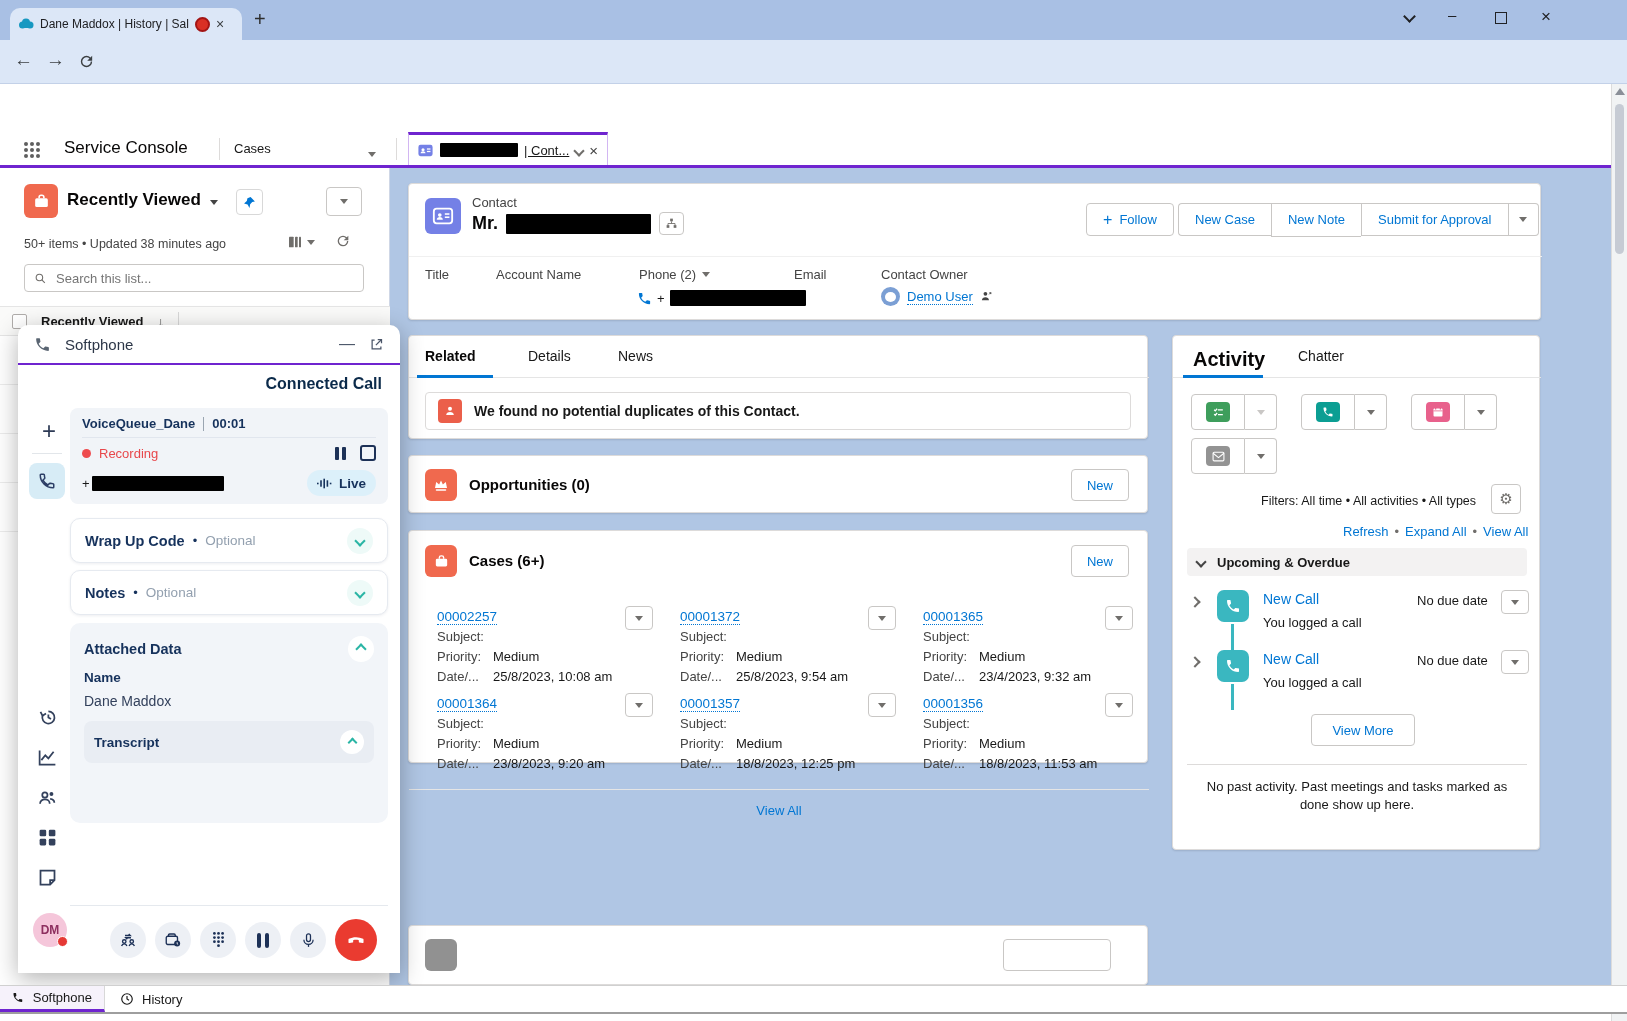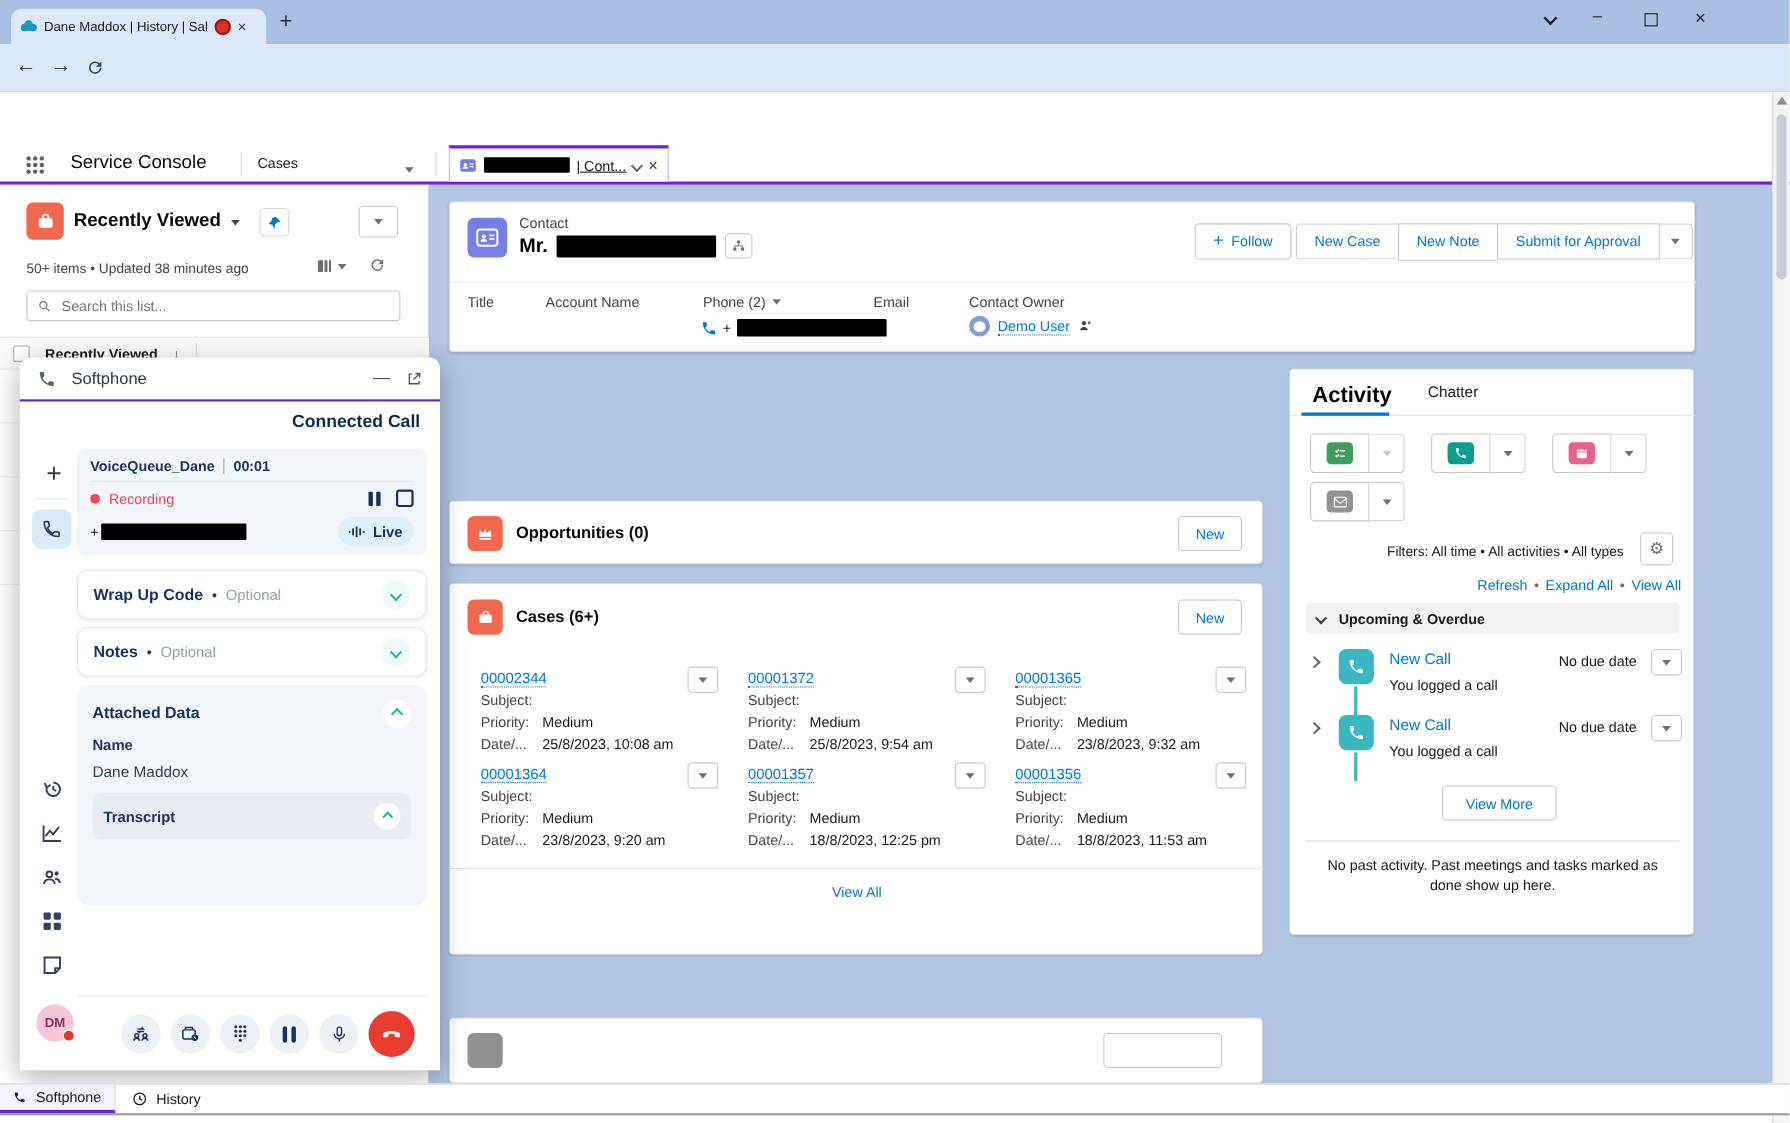--- a/index.html
+++ b/index.html
@@ -283,44 +283,61 @@
         <span class="link dotted">Demo User</span>
         <svg width="13" height="13" viewBox="0 0 24 24" fill="#444">
           <circle cx="10" cy="7" r="3.5"></circle>
             <path d="M3.5 19c0-3.3 2.9-5.5 6.5-5.5s6.5 2.2 6.5 5.5z"></path>
           <path d="M17 8l3-3m0 0v2.6M20 5h-2.6" stroke="#444" stroke-width="1.8" fill="none"></path>
         </svg>
       </span>
     </div>
   </div>
 
+  <div class="card" style="left:408px;top:335px;width:740px;height:104px">
+    <div class="abs" style="left:0;top:0;width:740px;height:42px;border-bottom:1px solid #e5e5e5;box-sizing:border-box">
+      <b class="abs" style="left:16px;top:12px;font-size:14px;color:#080707">Related</b>
+      <span class="abs" style="left:8px;top:39px;width:76px;height:3px;background:#0176d3"></span>
+      <span class="abs" style="left:119px;top:12px;font-size:14px;color:#181818">Details</span>
+      <span class="abs" style="left:209px;top:12px;font-size:14px;color:#181818">News</span>
+    </div>
+    <div class="abs flex" style="left:16px;top:56px;width:706px;height:38px;border:1px solid #dddbda;border-radius:4px;box-sizing:border-box;padding:0 12px;gap:12px">
+      <span class="obj-icon" style="width:24px;height:24px;background:#eb5f4a;border-radius:4px">
+        <svg width="14" height="14" viewBox="0 0 24 24" fill="#fff">
+          <circle cx="12" cy="8" r="3.4"></circle>
+            <path d="M5.5 19c0-3.2 2.9-5.3 6.5-5.3s6.5 2.1 6.5 5.3z"></path>
+        </svg>
+      </span>
+      <b style="font-size:14px;color:#181818">We found no potential duplicates of this Contact.</b>
+    </div>
+  </div>
 
   <div class="card" style="left:408px;top:455px;width:740px;height:58px">
     <span class="abs obj-icon" style="left:16px;top:13px;width:32px;height:32px;background:#f0694e">
       <svg width="18" height="18" viewBox="0 0 24 24" fill="#fff">
         <path d="M4 16h16l-1.6-8-3.9 3.4L12 6l-2.5 5.4L5.6 8z"></path>
           <rect x="5" y="17.5" width="14" height="2.2" rx="1"></rect>
       </svg>
     </span>
     <b class="abs" style="left:60px;top:20px;font-size:15px;color:#080707">Opportunities (0)</b>
     <span class="abs btn" style="left:662px;top:13px;width:58px;height:32px">New</span>
   </div>
 
-  <div class="card" style="left:408px;top:530px;width:740px;height:338px">
+  <div class="card" style="left:408px;top:530px;width:740px;height:233px">
     <span class="abs obj-icon" style="left:16px;top:14px;width:32px;height:32px;background:#f0694e">
       <svg width="17" height="17" viewBox="0 0 24 24">
         <rect x="4" y="8" width="16" height="11" rx="2" fill="#fff"></rect>
         <path d="M9 8V6.5A2.5 2.5 0 0 1 11.5 4h1A2.5 2.5 0 0 1 15 6.5V8" fill="none" stroke="#fff" stroke-width="2"></path>
       </svg>
     </span>
     <b class="abs" style="left:60px;top:21px;font-size:15px;color:#080707">Cases (6+)</b>
     <span class="abs btn" style="left:662px;top:14px;width:58px;height:32px">New</span>
 
     <div class="abs" style="left:28px;top:78px;width:216px">
-      <span class="link dotted" style="font-size:13.5px">00002344</span>
+      <span class="link dotted" style="font-size:13.5px">00002257</span>
       <span class="abs dd-btn" style="right:0;top:-3px">
           <span class="tri"></span>
         </span>
       <div class="tile-row">
           <span class="k">Subject:</span>
         </div>
       <div class="tile-row">
           <span class="k">Priority:</span>
           <span class="v">Medium</span>
         </div>
@@ -353,21 +370,21 @@
         </span>
       <div class="tile-row">
           <span class="k">Subject:</span>
         </div>
       <div class="tile-row">
           <span class="k">Priority:</span>
           <span class="v">Medium</span>
         </div>
       <div class="tile-row">
           <span class="k">Date/...</span>
-          <span class="v">23/8/2023, 9:32 am</span>
+          <span class="v">23/4/2023, 9:32 am</span>
         </div>
     </div>
 
     <div class="abs" style="left:28px;top:165px;width:216px">
       <span class="link dotted" style="font-size:13.5px">00001364</span>
       <span class="abs dd-btn" style="right:0;top:-3px">
           <span class="tri"></span>
         </span>
       <div class="tile-row">
           <span class="k">Subject:</span>

